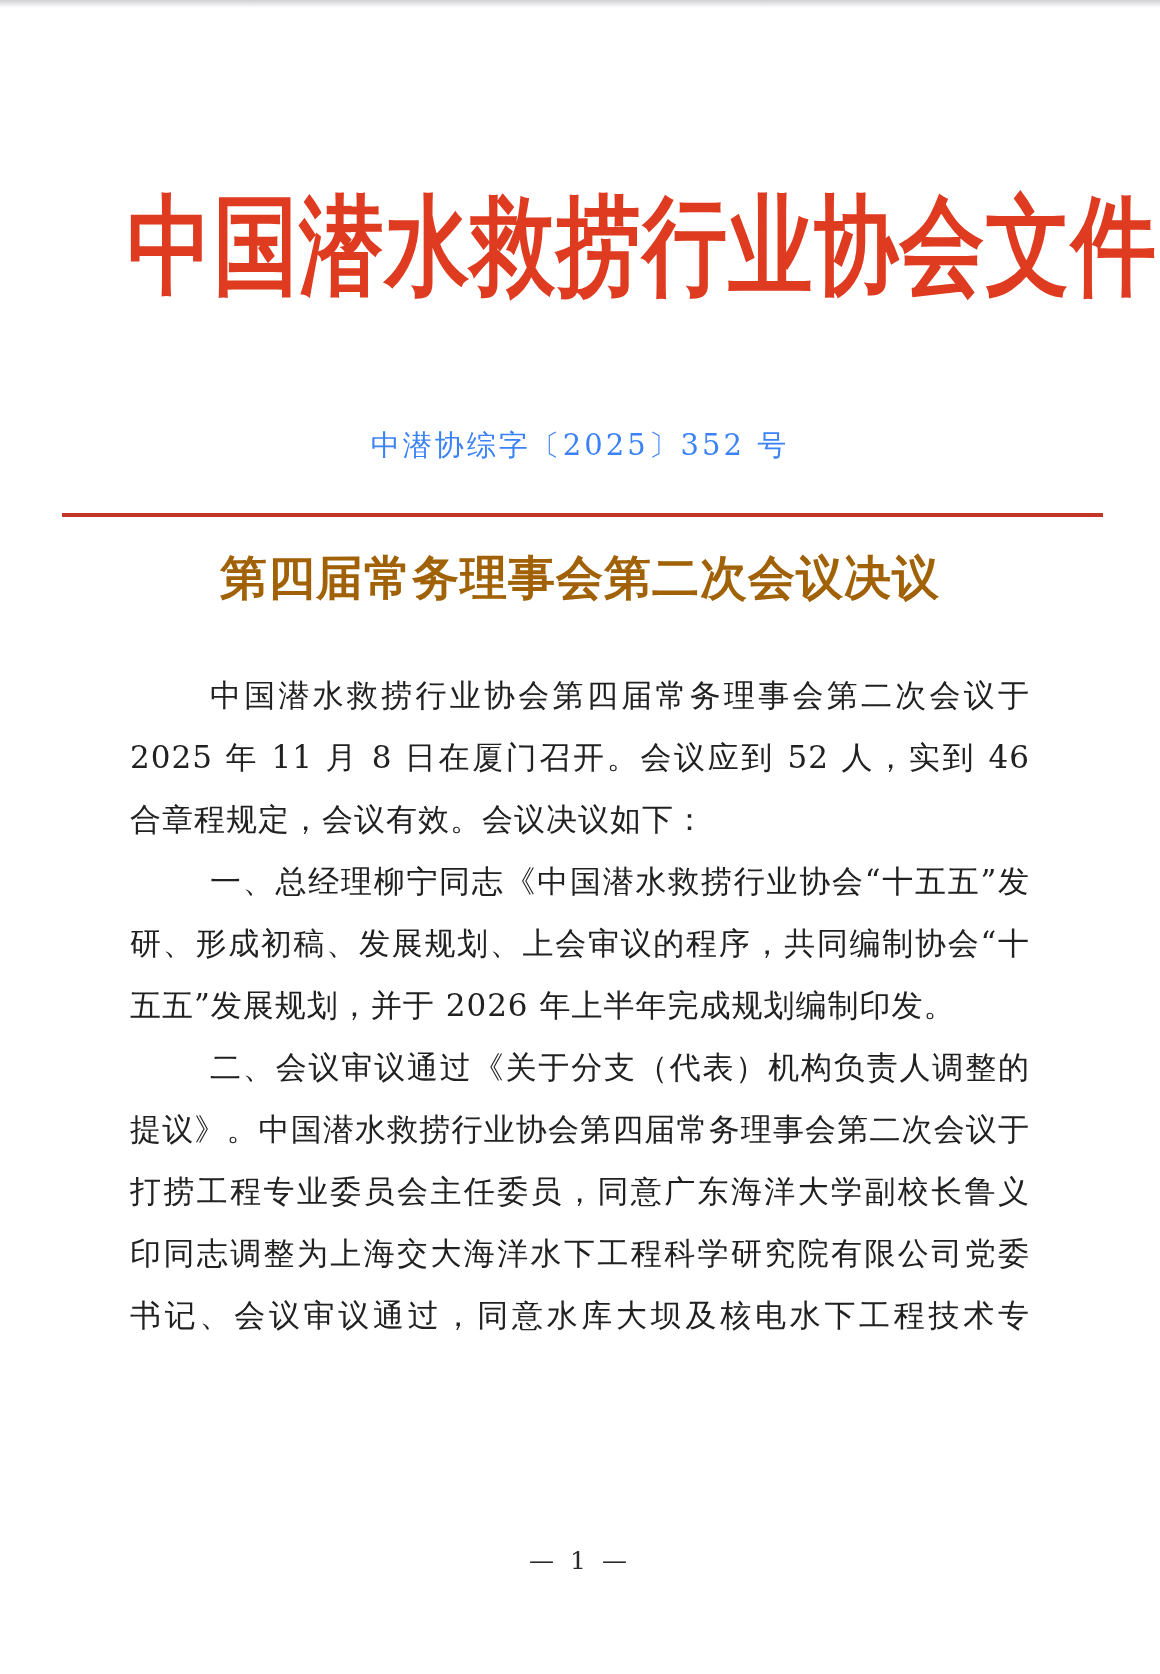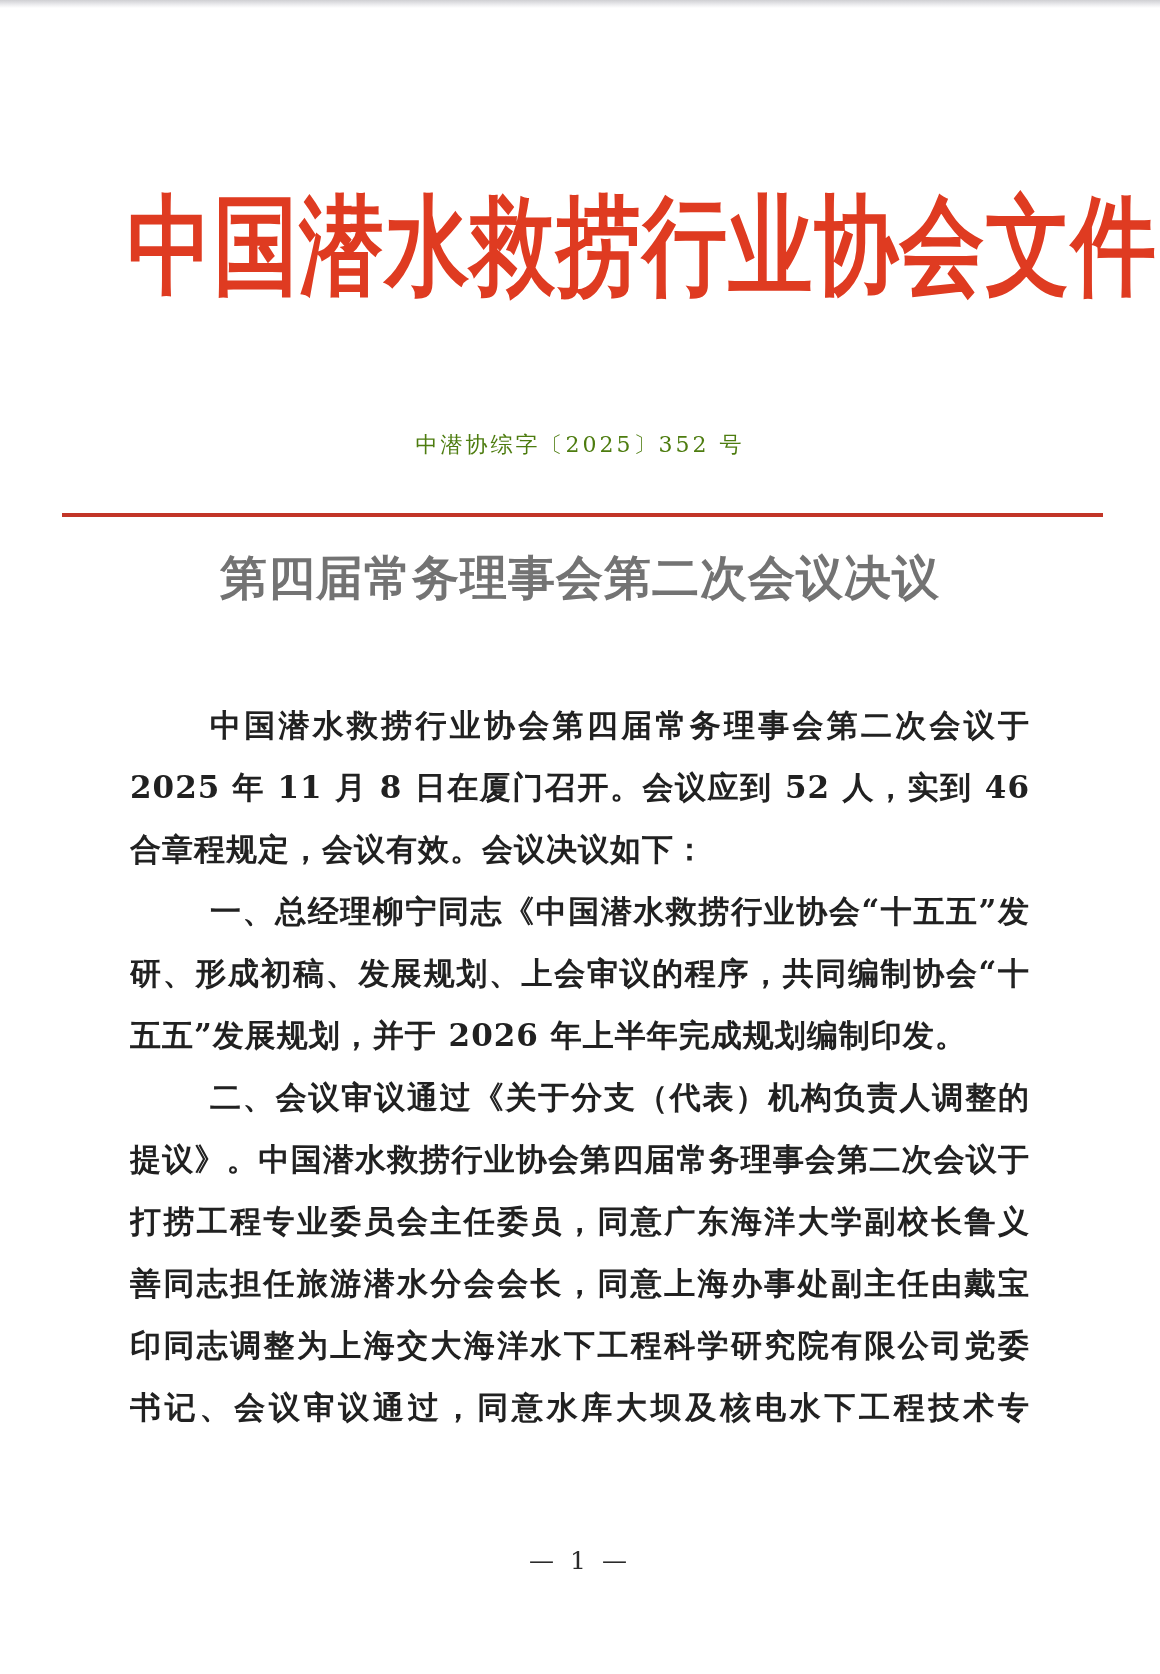--- a/index.html
+++ b/index.html
@@ -33,53 +33,52 @@
     transform: scaleX(0.78);
     transform-origin: center;
     color: #df3b21;
   }
   .doc-number {
     position: absolute;
     top: 424px;
     left: 0;
     width: 100%;
     text-align: center;
-    font-size: 22px;
+    font-size: 29px;
     line-height: 42px;
     letter-spacing: 3px;
-    color: #4d7c0f;
+    color: #3b82f6;
   }
   .red-rule {
     position: absolute;
     top: 513px;
     left: 62px;
     width: 1041px;
     height: 4px;
     background: #c23527;
   }
   .doc-title {
     position: absolute;
     top: 546px;
     left: 0;
     width: 100%;
     text-align: center;
     font-size: 47px;
     font-weight: bold;
     line-height: 64px;
     letter-spacing: 1px;
-    color: #737373;
+    color: #a16207;
   }
   .doc-body {
     position: absolute;
-    top: 694px;
+    top: 664px;
     left: 130px;
     width: 900px;
     font-size: 31px;
     color: #212121;
-    font-weight: bold;
   }
   .body-line {
     width: 100%;
     height: 62px;
     line-height: 62px;
     overflow: hidden;
     letter-spacing: 1px;
     font-kerning: none;
   }
   .body-line.fill {
@@ -118,18 +117,17 @@
 <div class="doc-body" style="color: rgb(33, 33, 33);">
     <div class="body-line indent fill">中国潜水救捞行业协会第四届常务理事会第二次会议于</div>
     <div class="body-line fill">2025 年 11 月 8 日在厦门召开。会议应到 52 人，实到 46 人，符</div>
     <div class="body-line">合章程规定，会议有效。会议决议如下：</div>
     <div class="body-line indent fill">一、总经理柳宁同志《中国潜水救捞行业协会“十五五”发</div>
     <div class="body-line fill">研、形成初稿、发展规划、上会审议的程序，共同编制协会“十</div>
     <div class="body-line">五五”发展规划，并于 2026 年上半年完成规划编制印发。</div>
     <div class="body-line indent fill">二、会议审议通过《关于分支（代表）机构负责人调整的</div>
     <div class="body-line fill">提议》。中国潜水救捞行业协会第四届常务理事会第二次会议于</div>
     <div class="body-line fill">打捞工程专业委员会主任委员，同意广东海洋大学副校长鲁义</div>
-    <div class="body-line fill">善同志担任旅游潜水分会会长，同意上海办事处副主任由戴宝</div>
     <div class="body-line fill">印同志调整为上海交大海洋水下工程科学研究院有限公司党委</div>
     <div class="body-line fill">书记、会议审议通过，同意水库大坝及核电水下工程技术专</div>
   </div>
 
 <div class="page-number">— 1 —</div>
 
 </body></html>

